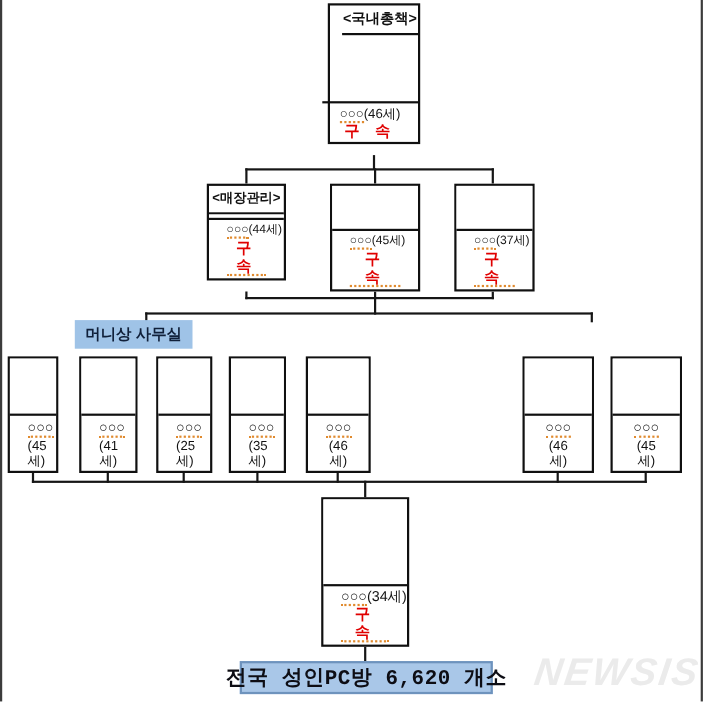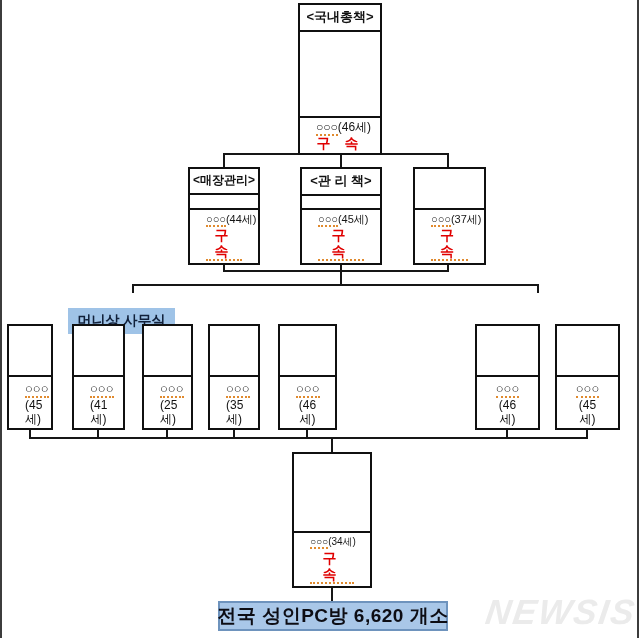--- a/index.html
+++ b/index.html
@@ -22,21 +22,21 @@
   .nameline { font-size:12px; line-height:14px; color:#151515; white-space:nowrap; }
   .circ { letter-spacing:0px; }
   .squig { border-bottom:2px dotted #e08a2e; }
   .status { color:#e00000; font-weight:bold; font-size:14px; line-height:16px;
             letter-spacing:5px; margin-top:1px; }
   .memline1 { font-size:13px; line-height:14px; margin-top:1px; }
   .memline2 { font-size:12px; line-height:14px; }
   
   .office { position:absolute; background:#9fc3e7; color:#10203a; font-weight:bold;
             font-size:14px; display:flex; align-items:center; justify-content:center;
-            box-sizing:border-box; white-space:nowrap;margin-top:17px; }
+            box-sizing:border-box; white-space:nowrap; }
   
   .banner { position:absolute; background:#a9c7e8; border:2px solid #6e93bd;
             color:#0d0d14; font-weight:bold; font-size:19px; letter-spacing:0.5px;
             display:flex; align-items:center; justify-content:center;
             box-sizing:border-box; white-space:nowrap; }
   
   .wm { position:absolute; color:#ebebeb; font-weight:bold; font-style:italic;
         font-size:35px; letter-spacing:2px; transform:skewX(-8deg);
         user-select:none; white-space:nowrap; }
 </style>
@@ -68,40 +68,39 @@
   <div class="ln" style="left:166px;top:430px;width:2px;height:9px;"></div>
   <div class="ln" style="left:233px;top:430px;width:2px;height:9px;"></div>
   <div class="ln" style="left:306px;top:430px;width:2px;height:9px;"></div>
   <div class="ln" style="left:506px;top:430px;width:2px;height:9px;"></div>
   <div class="ln" style="left:586px;top:430px;width:2px;height:9px;"></div>
   <div class="ln" style="left:29px;top:437px;width:559px;height:2px;"></div>
   <div class="ln" style="left:331px;top:437px;width:2px;height:16px;"></div>
 
   <div class="ln" style="left:331px;top:587px;width:2px;height:15px;"></div>
 
-  <div class="obox" style="left:298px;top:3px;width:84px;height:152px;">
+  <div class="obox" style="left:298px;top:3px;width:84px;height:128px;align-items:flex-end;">
     <div class="ttl">&lt;국내총책&gt;</div>
     <div class="photo"></div>
     <div class="nmsec">
       <div class="nameline"><span class="circ squig">○○○</span><span>(46세)</span></div>
       <div class="status">구 속</div>
     </div>
   </div>
 
-  <div class="obox" style="left:188px;top:167px;width:72px;height:98px;">
+  <div class="obox" style="left:188px;top:167px;width:72px;height:88px;">
     <div class="ttl" style="font-size:12px;">&lt;매장관리&gt;</div>
     <div class="photo"></div>
     <div class="nmsec">
       <div class="nameline" style="font-size:11px;text-align:right;"><span class="circ squig">○○○</span><span>(44세)</span></div>
       <div class="status squig" style="display:inline-block;">구 속</div>
     </div>
   </div>
 
   <div class="obox" style="left:300px;top:167px;width:82px;height:98px;">
-    <div class="ttl">&lt;관 리 책&gt;</div>
     <div class="photo"></div>
     <div class="nmsec">
       <div class="nameline" style="font-size:11px;"><span class="circ squig">○○○</span><span>(45세)</span></div>
       <div class="status squig" style="display:inline-block;">구 속</div>
     </div>
   </div>
 
   <div class="obox" style="left:413px;top:167px;width:73px;height:98px;">
     <div class="photo"></div>
     <div class="nmsec">
@@ -158,22 +157,22 @@
     <div class="photo"></div>
     <div class="nmsec">
       <div class="memline1 circ squig" style="display:inline-block;">○○○</div>
       <div class="memline2">(45세)</div>
     </div>
   </div>
 
   <div class="obox" style="left:292px;top:452px;width:80px;height:136px;">
     <div class="photo"></div>
     <div class="nmsec">
-      <div class="nameline" style="font-size:10px;"><span class="circ squig">○○○</span><span>(34세)</span></div>
+      <div class="nameline" style="font-size:13px;"><span class="circ squig">○○○</span><span>(34세)</span></div>
       <div class="status squig" style="display:inline-block;">구 속</div>
     </div>
   </div>
 
-  <div class="banner" style="left:218px;top:601px;width:230px;height:30px;">전국 성인PC방 6,620 개소</div>
+  <div class="banner" style="left:218px;top:601px;width:230px;height:30px;font-family:Liberation Mono, monospace;">전국 성인PC방 6,620 개소</div>
 
   <div class="wm" style="left:486px;top:592px;">NEWSIS</div>
 
 </div>
 
 </body></html>

